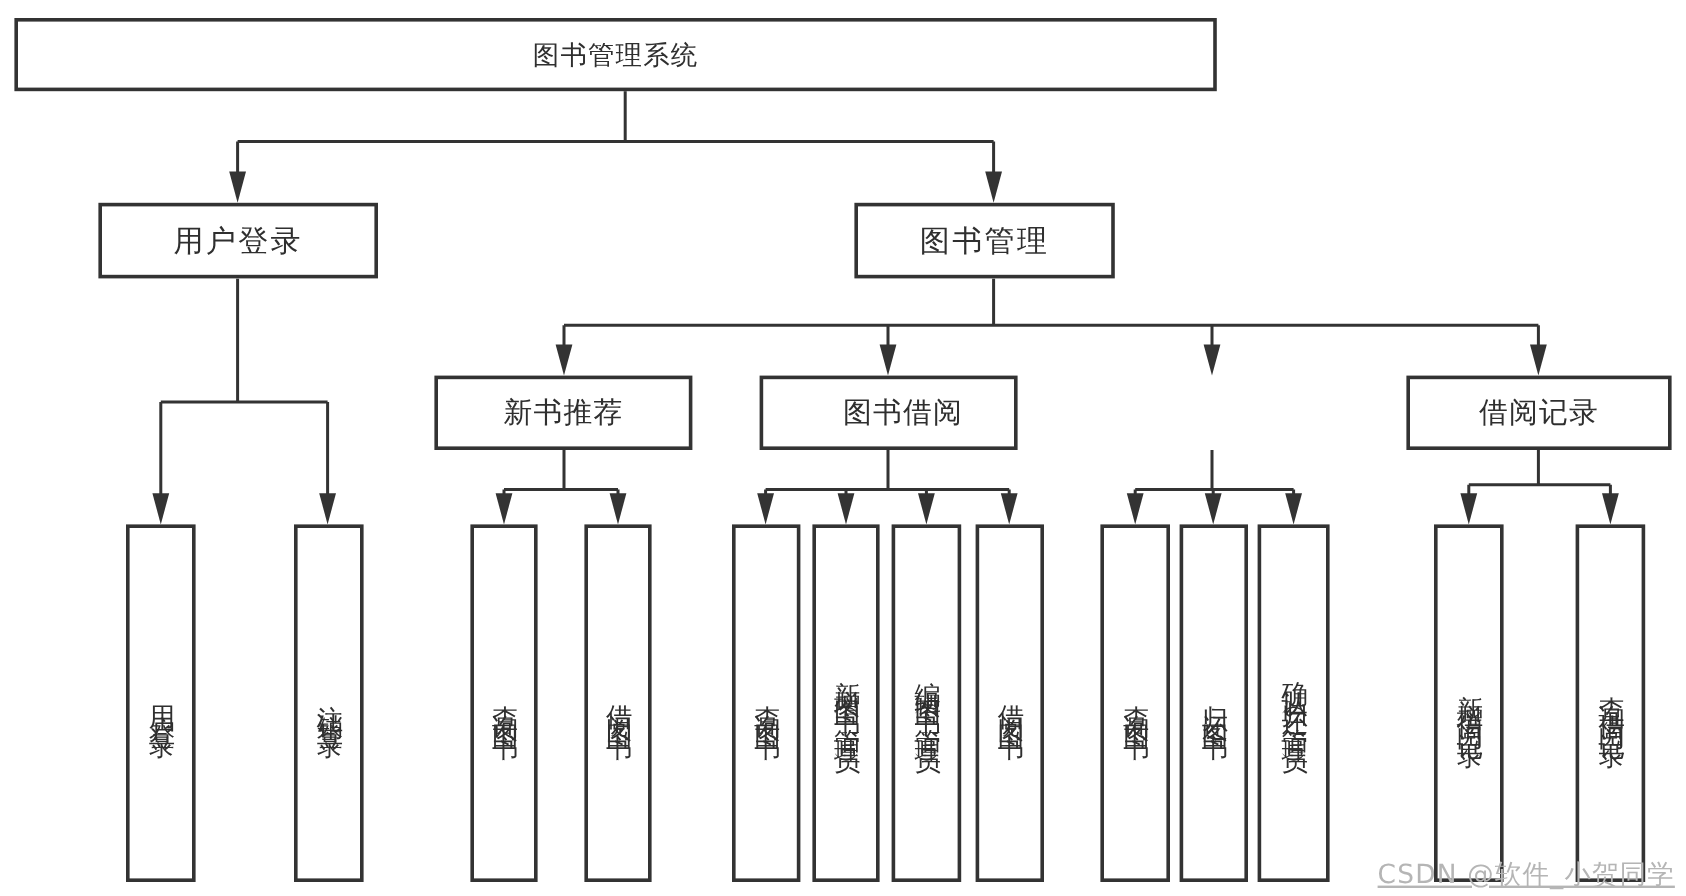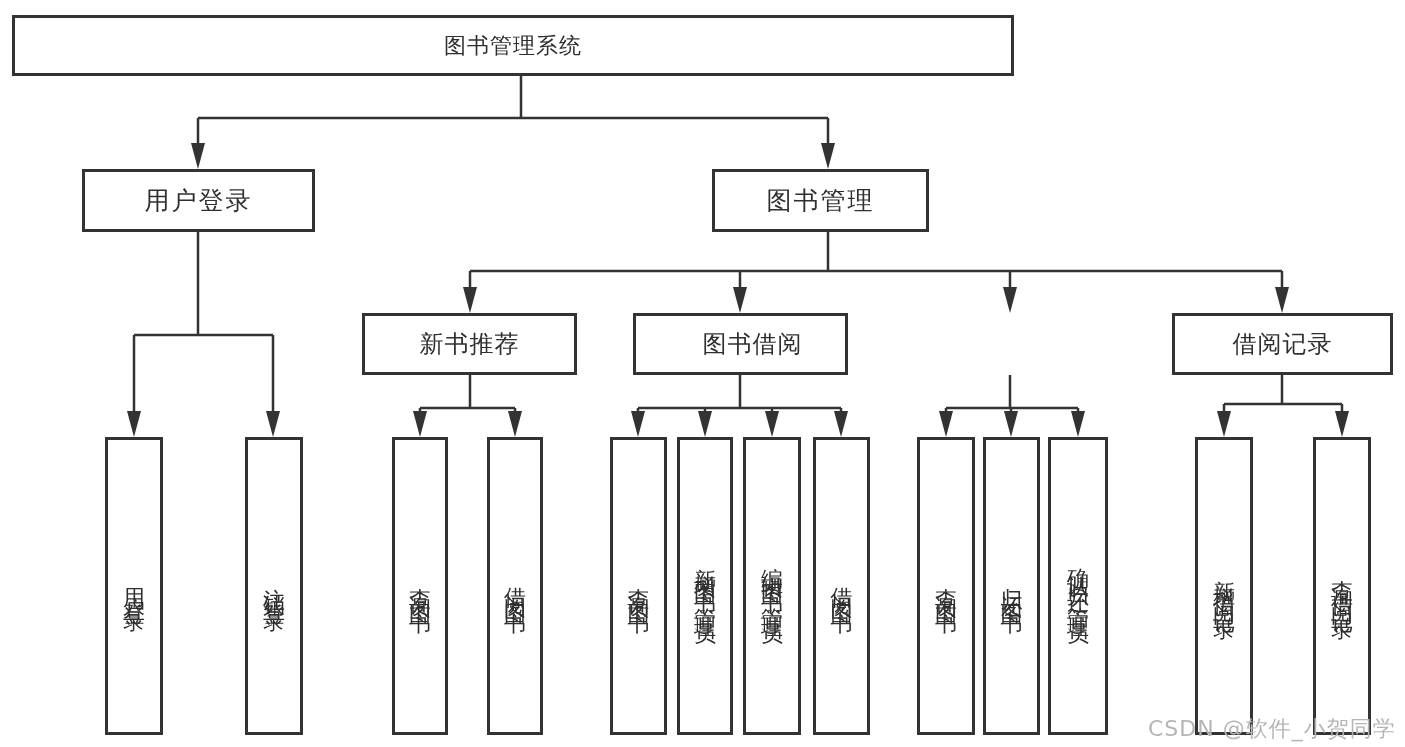--- a/index.html
+++ b/index.html
@@ -33,20 +33,21 @@
     line-height:1;
   }
   .watermark{
     position:absolute;
     left:1148px;top:714px;
     width:257px;
     font-size:22px;
     color:#b5b5b5;
     white-space:nowrap;
     letter-spacing:1px;
+    text-decoration:underline;
   }
 </style>
 </head>
 <body>
 
 <div id="stage">
 
   <svg id="wires" viewBox="0 0 1405 747" xmlns="http://www.w3.org/2000/svg" fill="none" stroke="#333333" stroke-width="2.5">
 
     <g>

